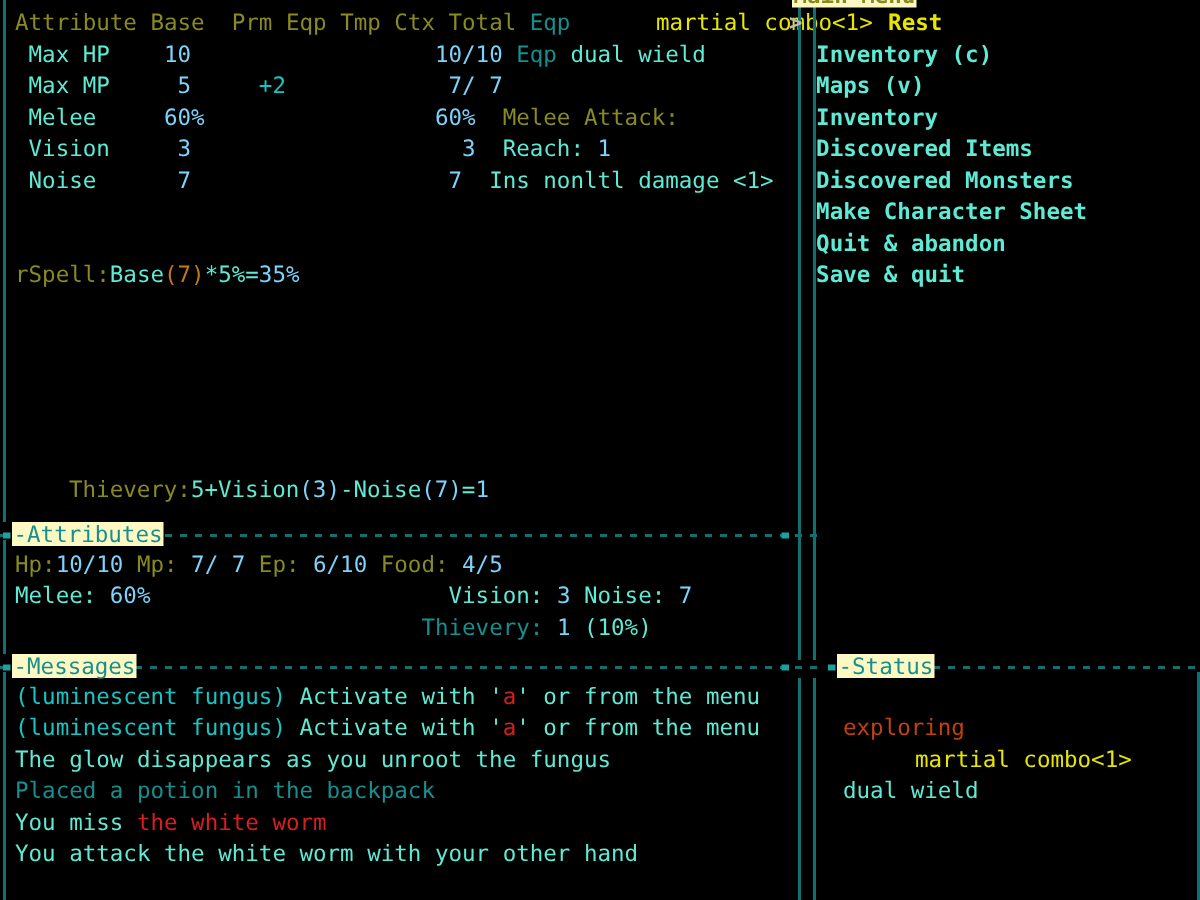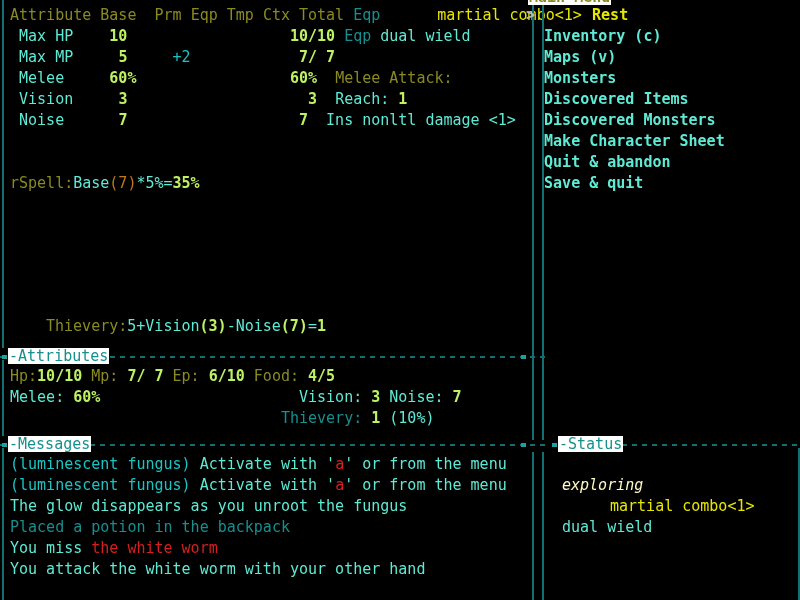--- a/index.html
+++ b/index.html
@@ -20,24 +20,24 @@
   .screen {
     position: absolute;
     left: 0; top: 0;
     width: 800px; height: 600px;
   }
   
   .row { white-space: pre; height: 21px; }
 
   
   .c-white   { color: #5eead4; }
-  .c-grey    { color: #fef9c3; font-style: italic; }
+  .c-grey    { color: #c2410c; }
   .c-olive   { color: #8a8a22; }
   .c-yellow  { color: #e6e600; margin-left: 48px; }
-  .c-green   { color: #bef264; font-weight: bold; }
+  .c-green   { color: #7dd3fc; }
   .c-cyan    { color: #19c4c4; }
   .c-teal    { color: #178f8f; }
   .c-red     { color: #d81f1f; }
   .c-orange  { color: #c07818; }
 
   
   .vline {
     position: absolute;
     width: 2px;
     background: #137070;
@@ -45,21 +45,21 @@
   .hline {
     position: absolute;
     height: 2px;
     background: repeating-linear-gradient(
       to right, #137070 0 5px, transparent 5px 10px);
   }
   .frame-title {
     position: absolute;
     white-space: pre;
     color: #178f8f;
-    background: #ffffff;
+    background: #fef9c3;
     padding: 0 1px;
     line-height: 16px;
     font-size: 15px;
   }
   .corner {
     position: absolute;
     width: 5px; height: 4px;
     background: #1fa0a0;
   }
 
@@ -147,21 +147,21 @@
         <div class="row"><span class="c-white">You attack the white worm with your other hand</span></div>
       </div>
   </div>
 
   <div id="menu-panel">
     <div class="frame-title" style="left:4px; top:-11px; color:#8a8a22;">Main Menu</div>
     <div class="lines" style="left:2px; top:5px;" id="menu-items">
         <div class="menu-item"><span class="sel-marker">&gt; </span><span class="c-yellow">Rest</span></div>
         <div class="menu-item"><span class="sel-marker">  </span><span class="c-white">Inventory (c)</span></div>
         <div class="menu-item"><span class="sel-marker">  </span><span class="c-white">Maps (v)</span></div>
-        <div class="menu-item"><span class="sel-marker">  </span><span class="c-white">Monsters</span></div>
+        <div class="menu-item"><span class="sel-marker">  </span><span class="c-white">Inventory</span></div>
         <div class="menu-item"><span class="sel-marker">  </span><span class="c-white">Discovered Items</span></div>
         <div class="menu-item"><span class="sel-marker">  </span><span class="c-white">Discovered Monsters</span></div>
         <div class="menu-item"><span class="sel-marker">  </span><span class="c-white">Make Character Sheet</span></div>
         <div class="menu-item"><span class="sel-marker">  </span><span class="c-white">Quit &amp; abandon</span></div>
         <div class="menu-item"><span class="sel-marker">  </span><span class="c-white">Save &amp; quit</span></div>
       </div>
   </div>
 
   <div id="status-panel">
     <div class="hline" style="left:0; top:4px; width:248px;"></div>

